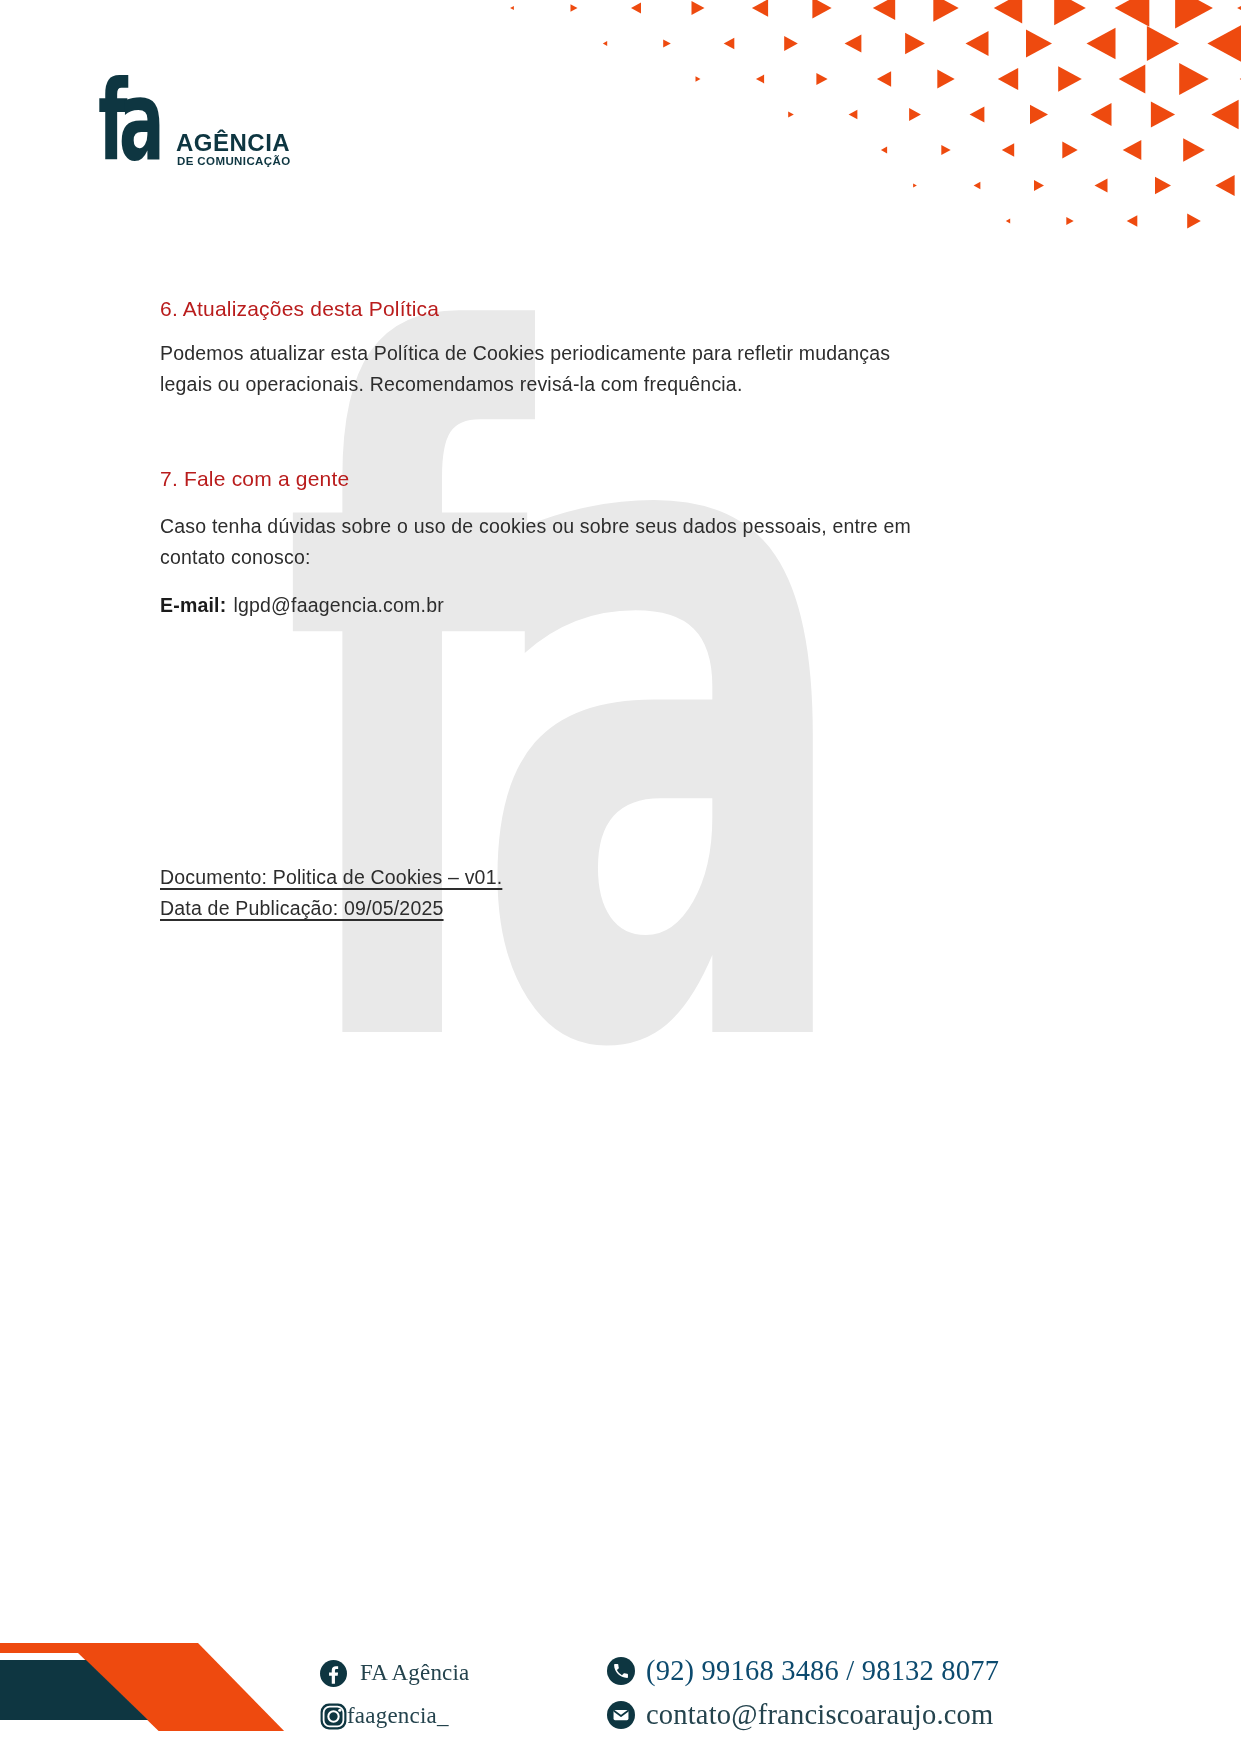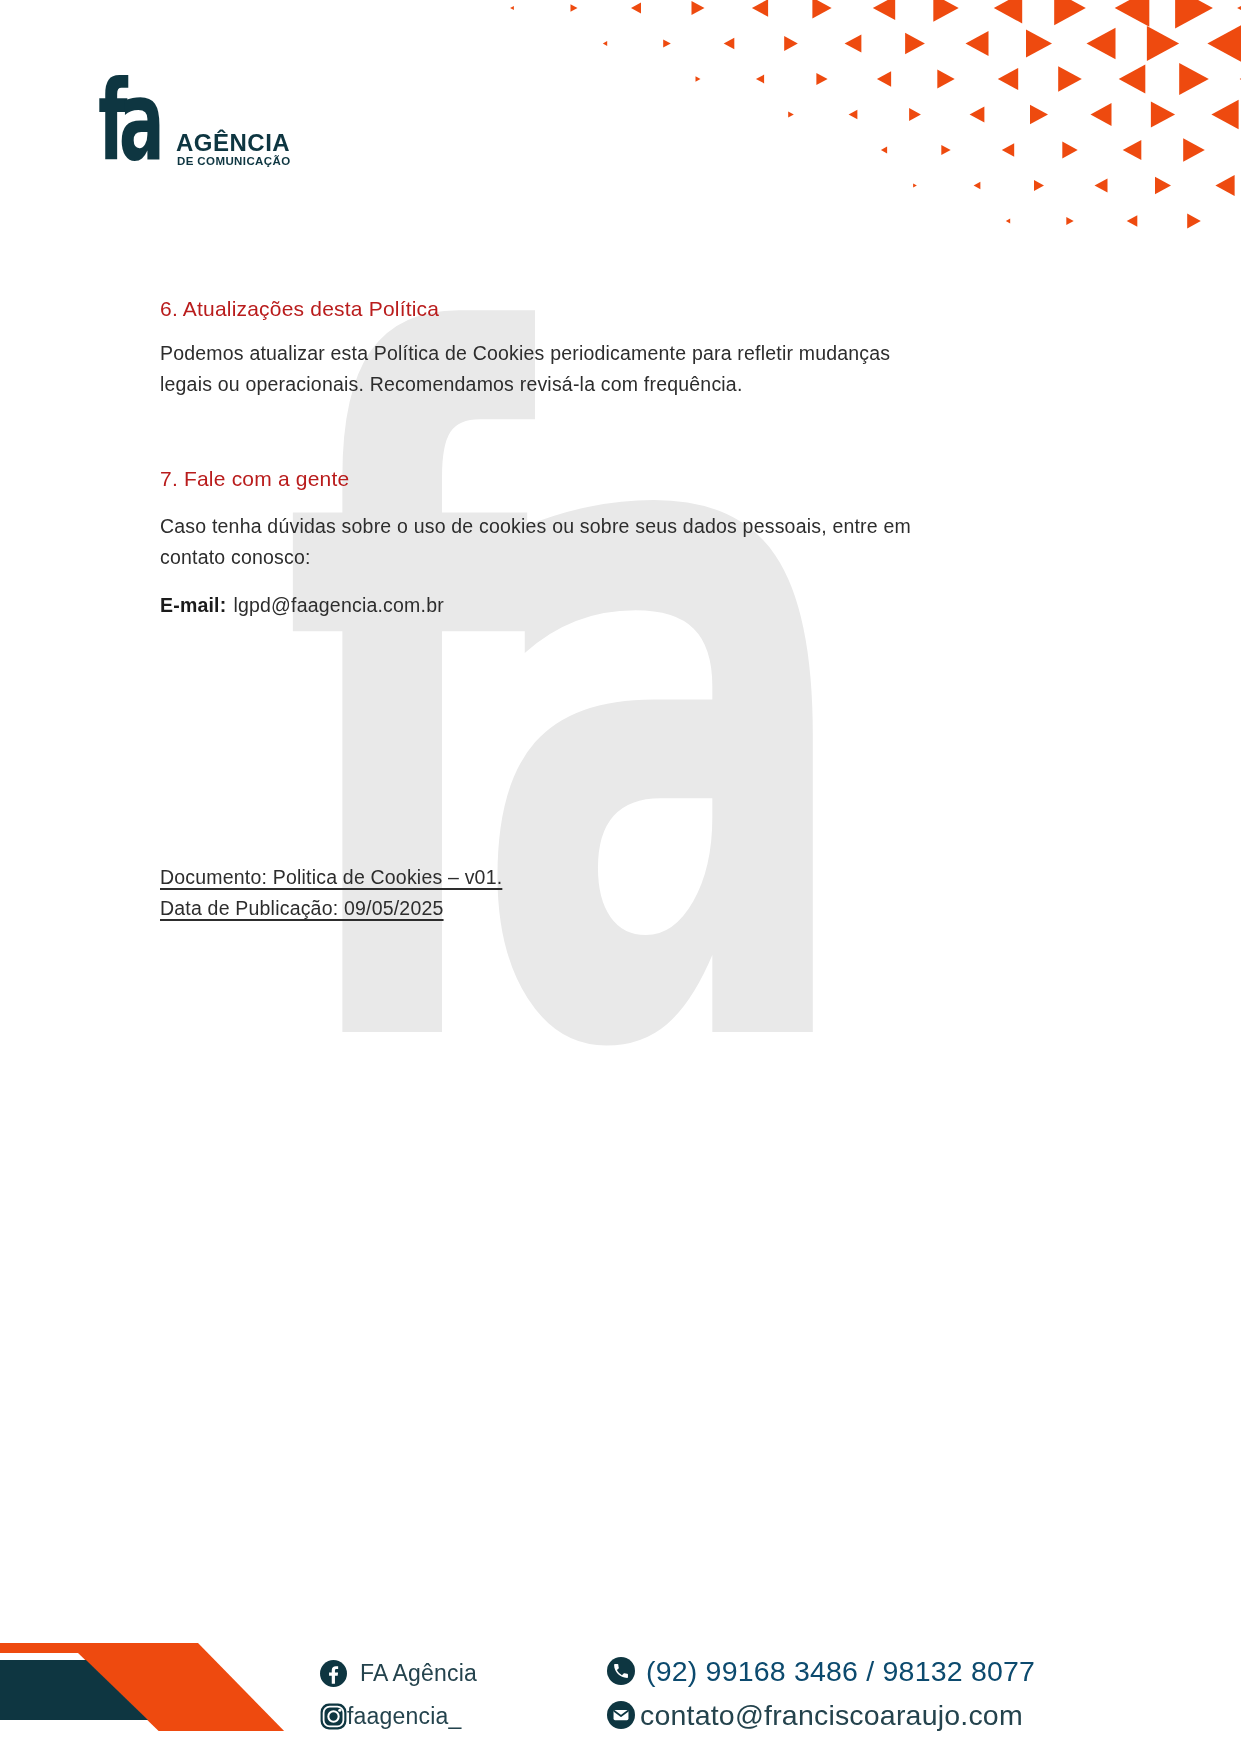--- a/index.html
+++ b/index.html
@@ -71,25 +71,25 @@
     text-decoration:underline;
     text-underline-offset:4px;
     text-decoration-thickness:1.5px;
   }
   
   .footer-shapes{position:absolute;left:0;top:1620px;width:1241px;height:135px;z-index:1;}
   .footer-row{
     position:absolute;z-index:3;display:flex;align-items:center;
     color:#24434d;
   }
-  .footer-row .txt{white-space:nowrap;letter-spacing:0.2px;}
+  .footer-row .txt{white-space:nowrap;letter-spacing:0.2px;font-family:Liberation Serif, serif;}
   .row-fb{left:320px;top:1658px;height:30px;gap:13px;font-size:23px;}
   .row-ig{left:320px;top:1701px;height:30px;font-size:23px;}
   .row-wa{left:607px;top:1655px;height:32px;gap:11px;font-size:28.5px;}
-  .row-mail{left:607px;top:1699px;height:32px;gap:5px;font-size:28.5px;}
+  .row-mail{left:607px;top:1699px;height:32px;gap:11px;font-size:28.5px;}
   .cicon{display:block;flex:0 0 auto;}
 </style>
 </head>
 <body>
 
 <div class="page">
 
   <svg class="tri-pattern" viewBox="0 0 1241 260" xmlns="http://www.w3.org/2000/svg">
       <polygon points="513.9,5.9 513.9,10.1 510.1,8.0" fill="#EE4A0F"></polygon>
       <polygon points="570.5,4.2 570.5,11.8 577.5,8.0" fill="#EE4A0F"></polygon>

